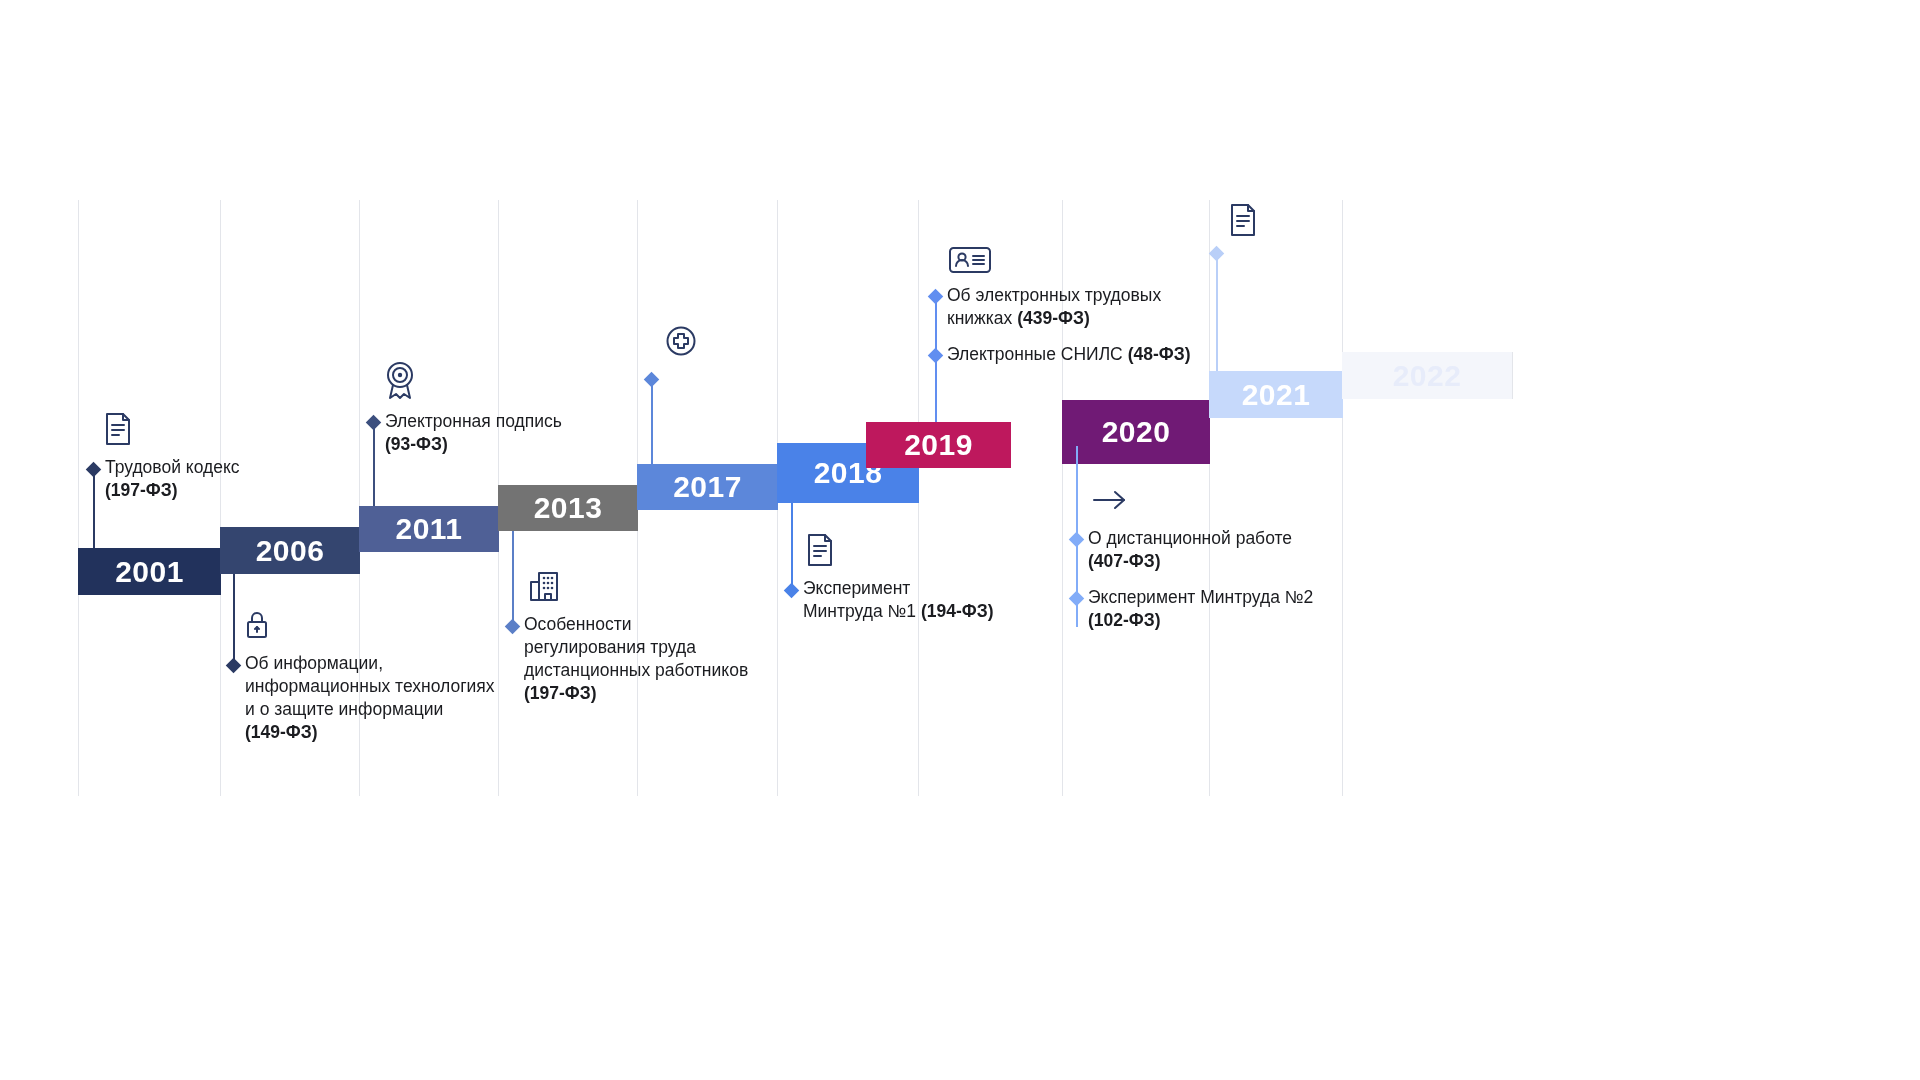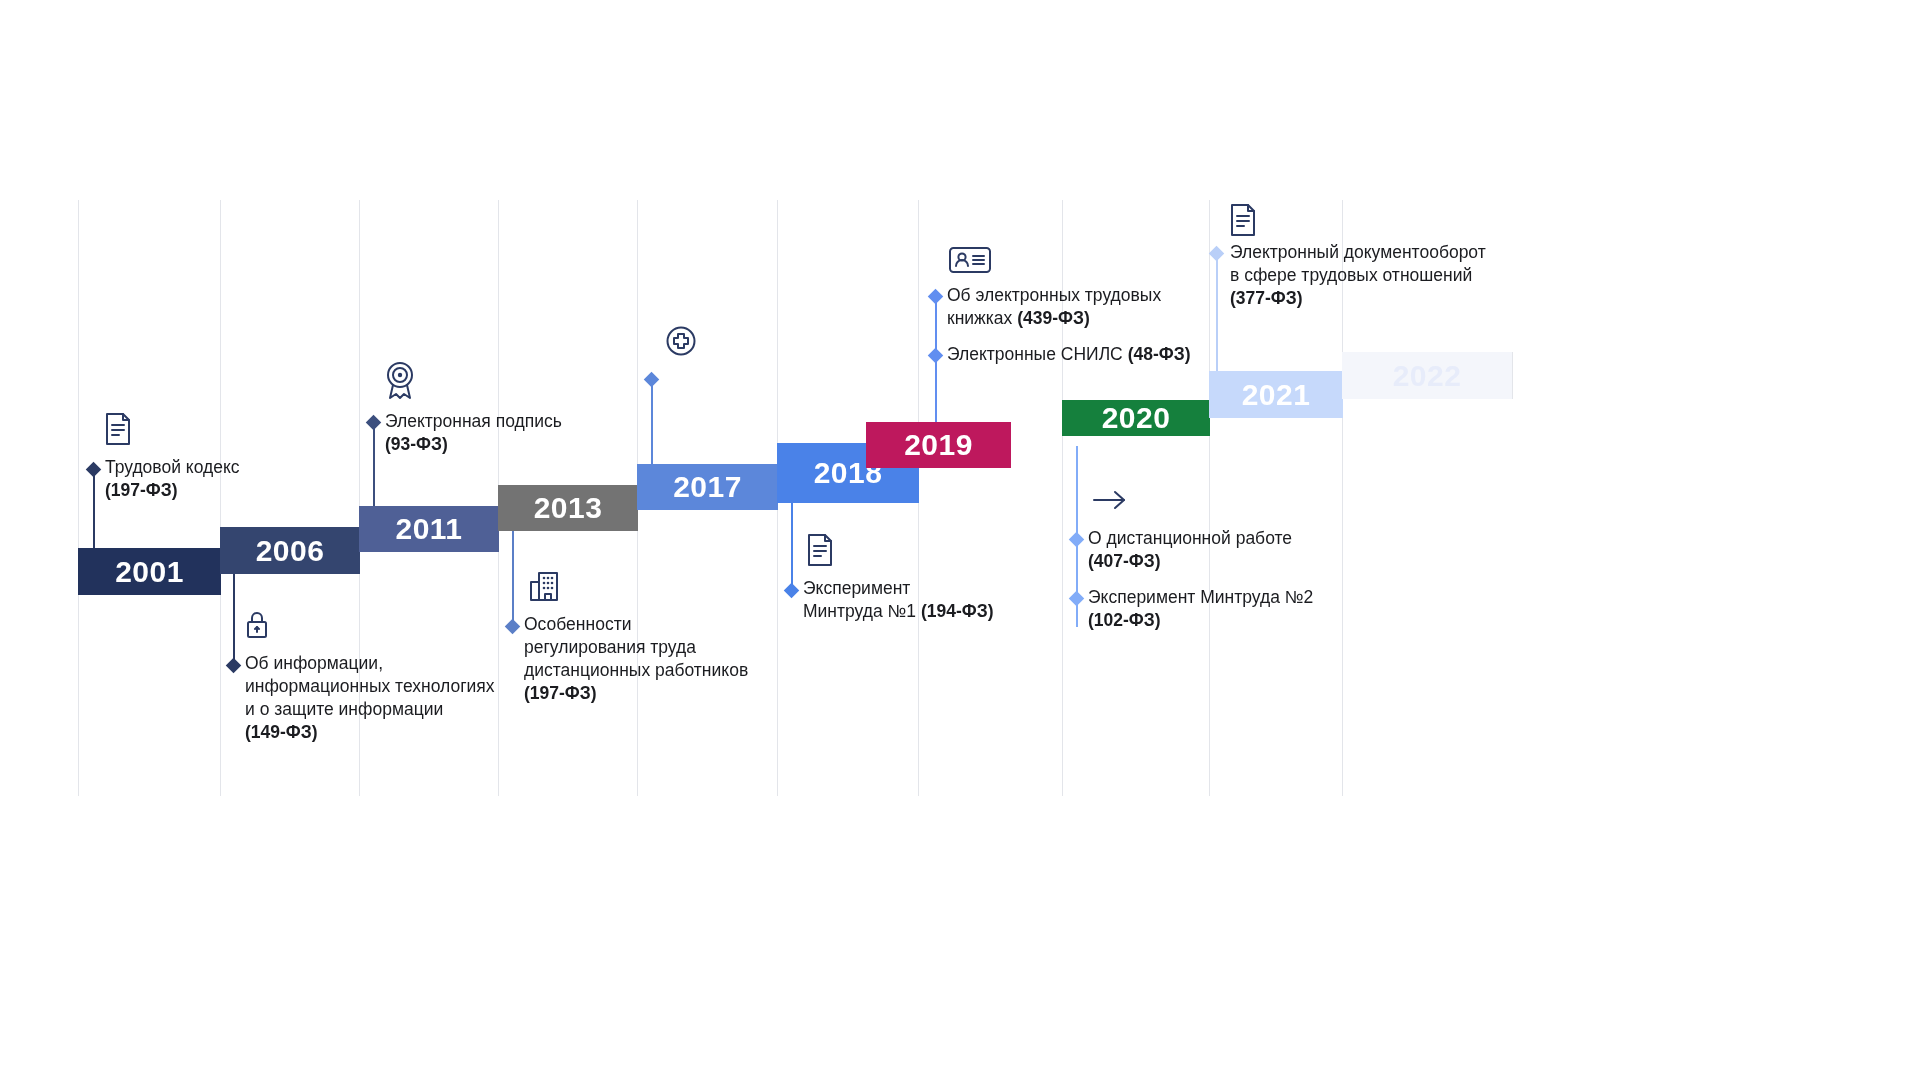--- a/index.html
+++ b/index.html
@@ -103,21 +103,21 @@
     </div>
     <div class="step" style="left: 637px; top: 464px; width: 141px; height: 46px; background: rgb(92, 135, 218);">
       <span class="step-label">2017</span>
     </div>
     <div class="step" style="left: 777px; top: 443px; width: 142px; height: 60px; background: rgb(74, 130, 232);">
       <span class="step-label">2018</span>
     </div>
     <div class="step" style="left: 866px; top: 422px; width: 145px; height: 46px; background: #be185d;">
       <span class="step-label">2019</span>
     </div>
-    <div class="step" style="left: 1062px; top: 400px; width: 148px; height: 36px; background: #15803d;">
+    <div class="step" style="left: 1062px; top: 400px; width: 148px; height: 64px; background: #701a75;">
       <span class="step-label">2020</span>
     </div>
     <div class="step" style="left: 1209px; top: 371px; width: 134px; height: 47px; background: rgb(198, 217, 251);">
       <span class="step-label">2021</span>
     </div>
     <div class="step future" style="left: 1342px; top: 352px; width: 170px; height: 47px; background: rgb(244, 246, 251);">
       <span class="step-label">2022</span>
     </div>
     <div class="stem" style="left: 93px; top: 470px; height: 78px; background: rgb(43, 58, 99);"></div>
     <div class="diamond" style="left: 88px; top: 464px; background: rgb(43, 58, 99);"></div>
@@ -198,14 +198,13 @@
     <div class="note" style="left: 1088px; top: 527px; width: 260px; color: rgb(27, 28, 32);"><span>О дистанционной работе</span><br><b>(407-ФЗ)</b></div>
     <div class="diamond" style="left: 1071px; top: 593px; background: rgb(130, 172, 248);"></div>
     <div class="note" style="left: 1088px; top: 586px; width: 280px; color: rgb(27, 28, 32);"><span>Эксперимент Минтруда №2</span><br><b>(102-ФЗ)</b></div>
     <div class="stem" style="left: 1216px; top: 254px; height: 117px; background: rgb(185, 207, 248);"></div>
     <div class="diamond" style="left: 1211px; top: 248px; background: rgb(185, 207, 248);"></div>
     <div class="icon" style="left: 1228px; top: 203px;"><svg width="30" height="34" viewBox="0 0 30 34">
         <path d="M4 2 H20 L26 8 V32 H4 Z" stroke="#2b3a63" fill="none" stroke-width="2" stroke-linecap="round" stroke-linejoin="round"></path>
         <path d="M20 2 V8 H26" stroke="#2b3a63" fill="none" stroke-width="2" stroke-linecap="round" stroke-linejoin="round"></path>
         <path d="M9 13 H21 M9 18 H21 M9 23 H16" stroke="#2b3a63" fill="none" stroke-width="2" stroke-linecap="round" stroke-linejoin="round"></path>
       </svg></div>
-    <div class="note" style="left: 1230px; top: 241px; width: 300px; color: rgb(27, 28, 32);"><span>Электронный документооборот</span><br><span>в сфере трудовых отношений</span><br><b>(377-ФЗ)</b></div>
   </div>
 
 </body></html>

